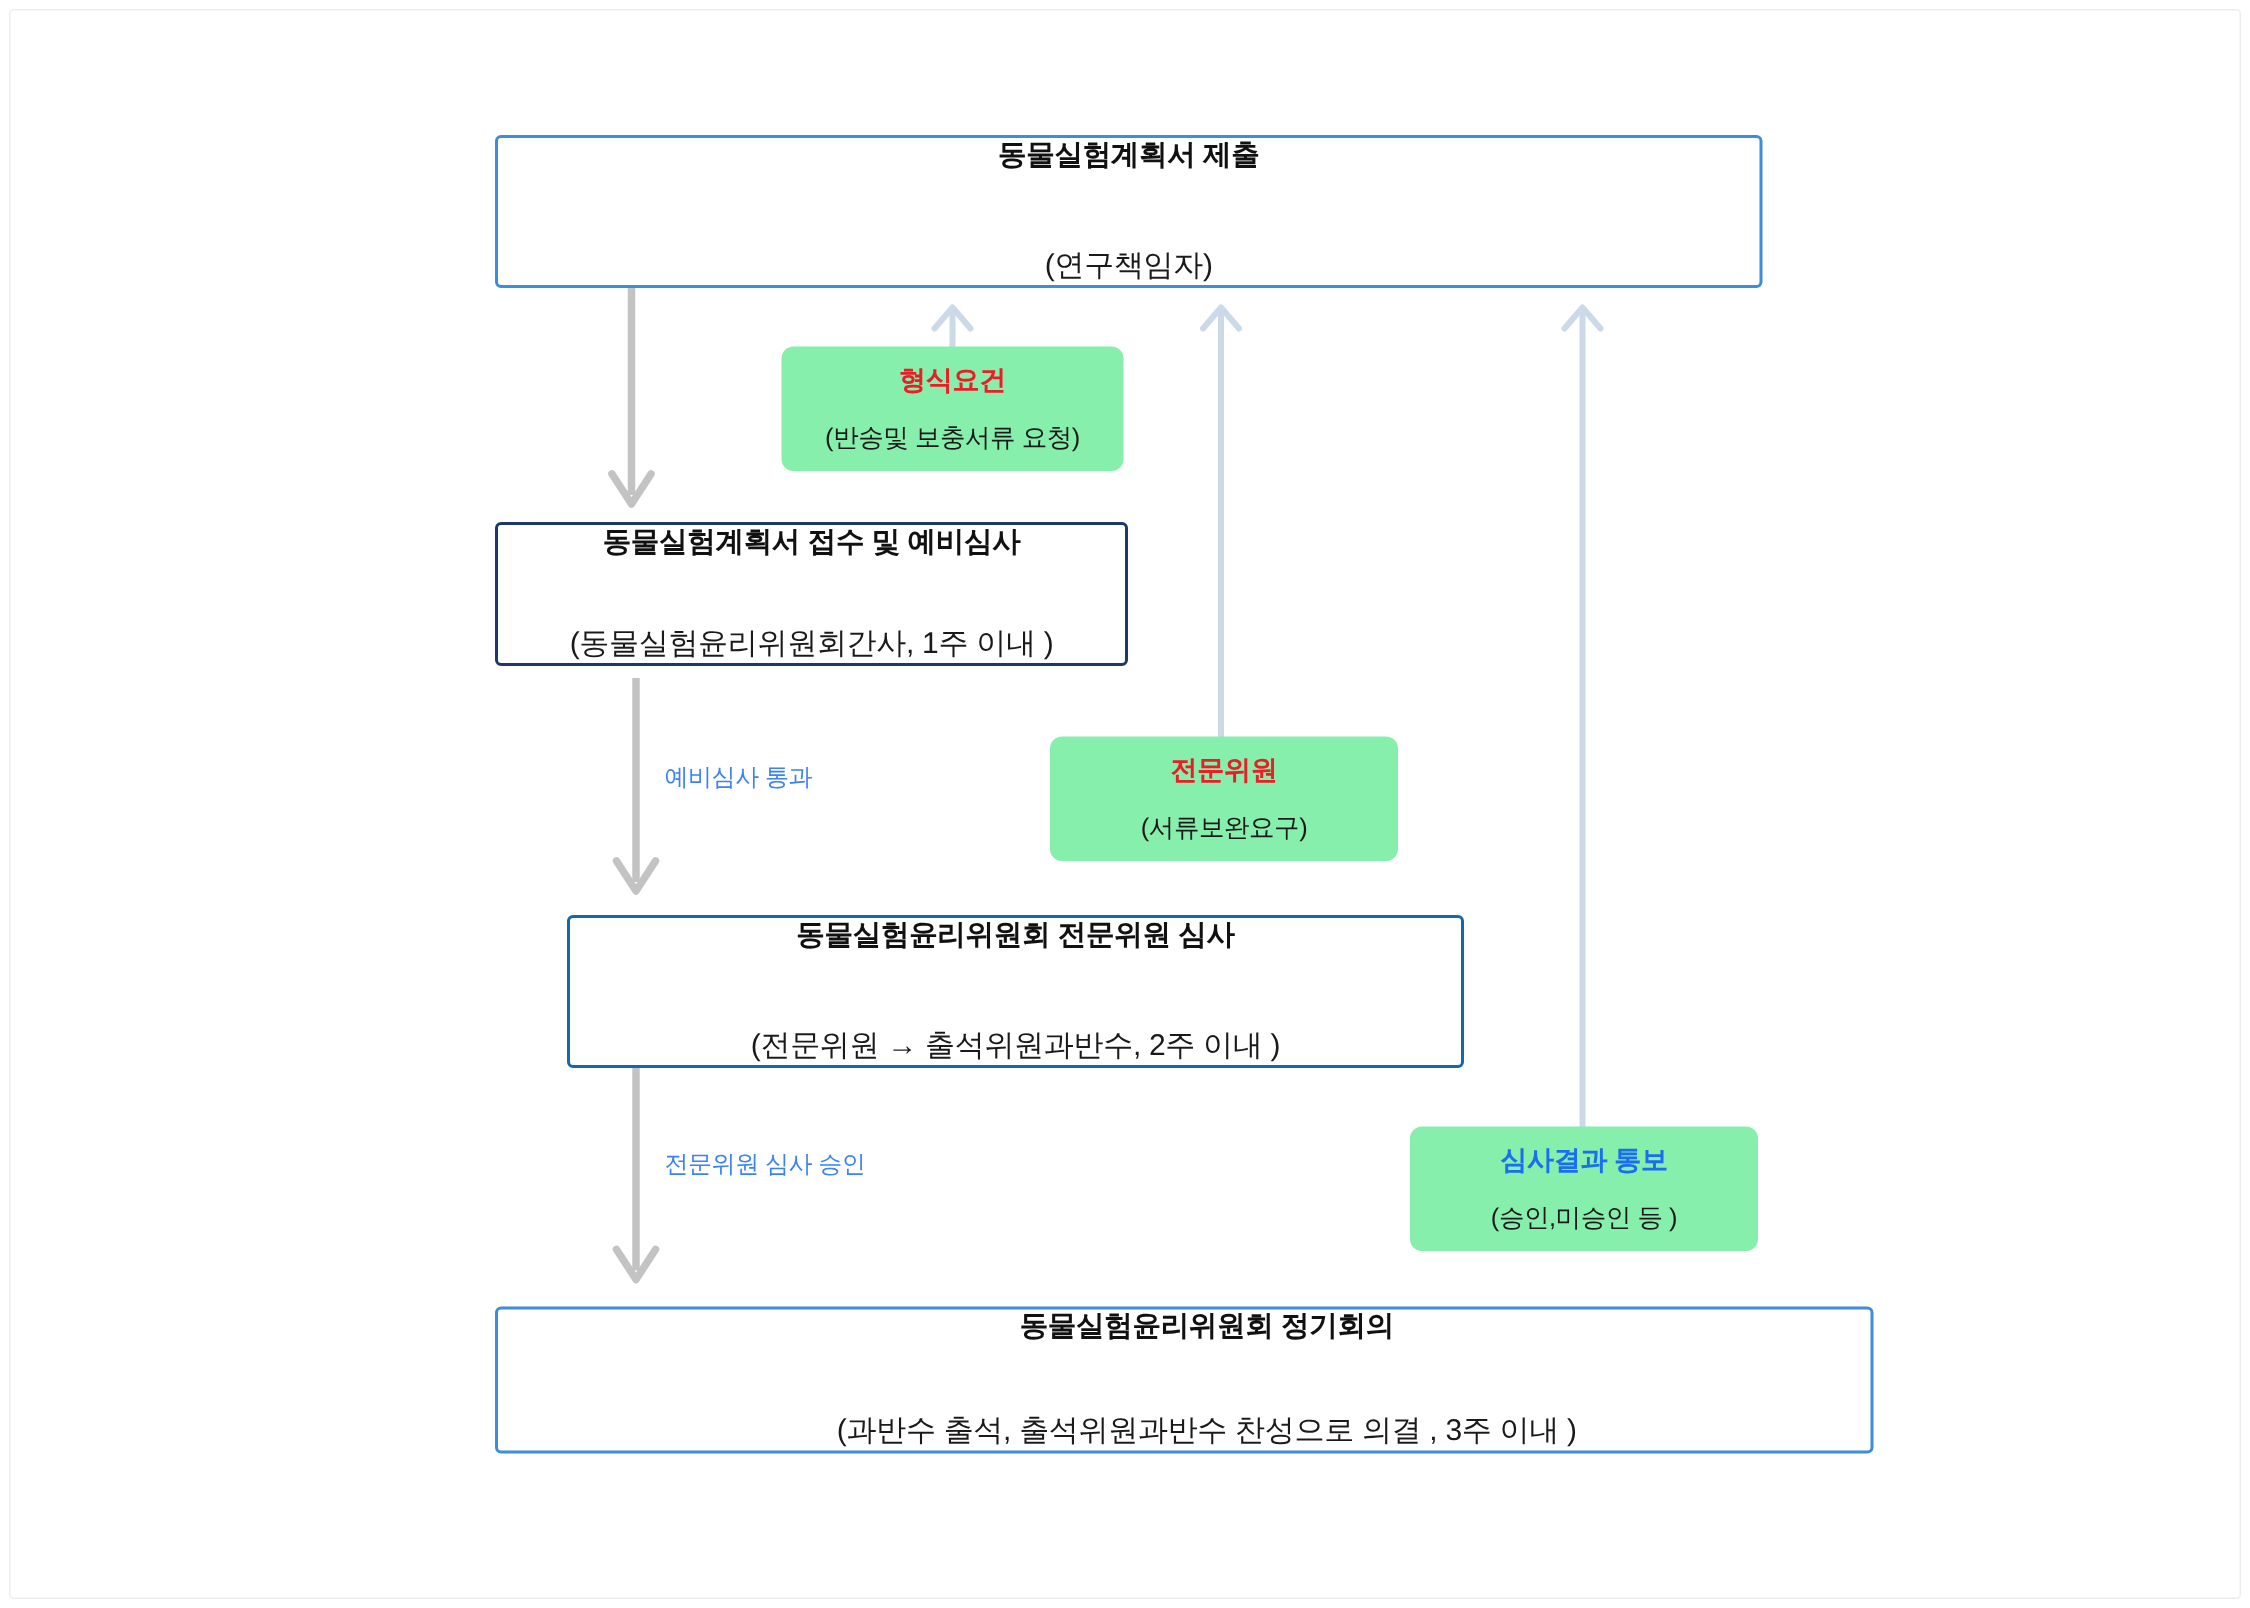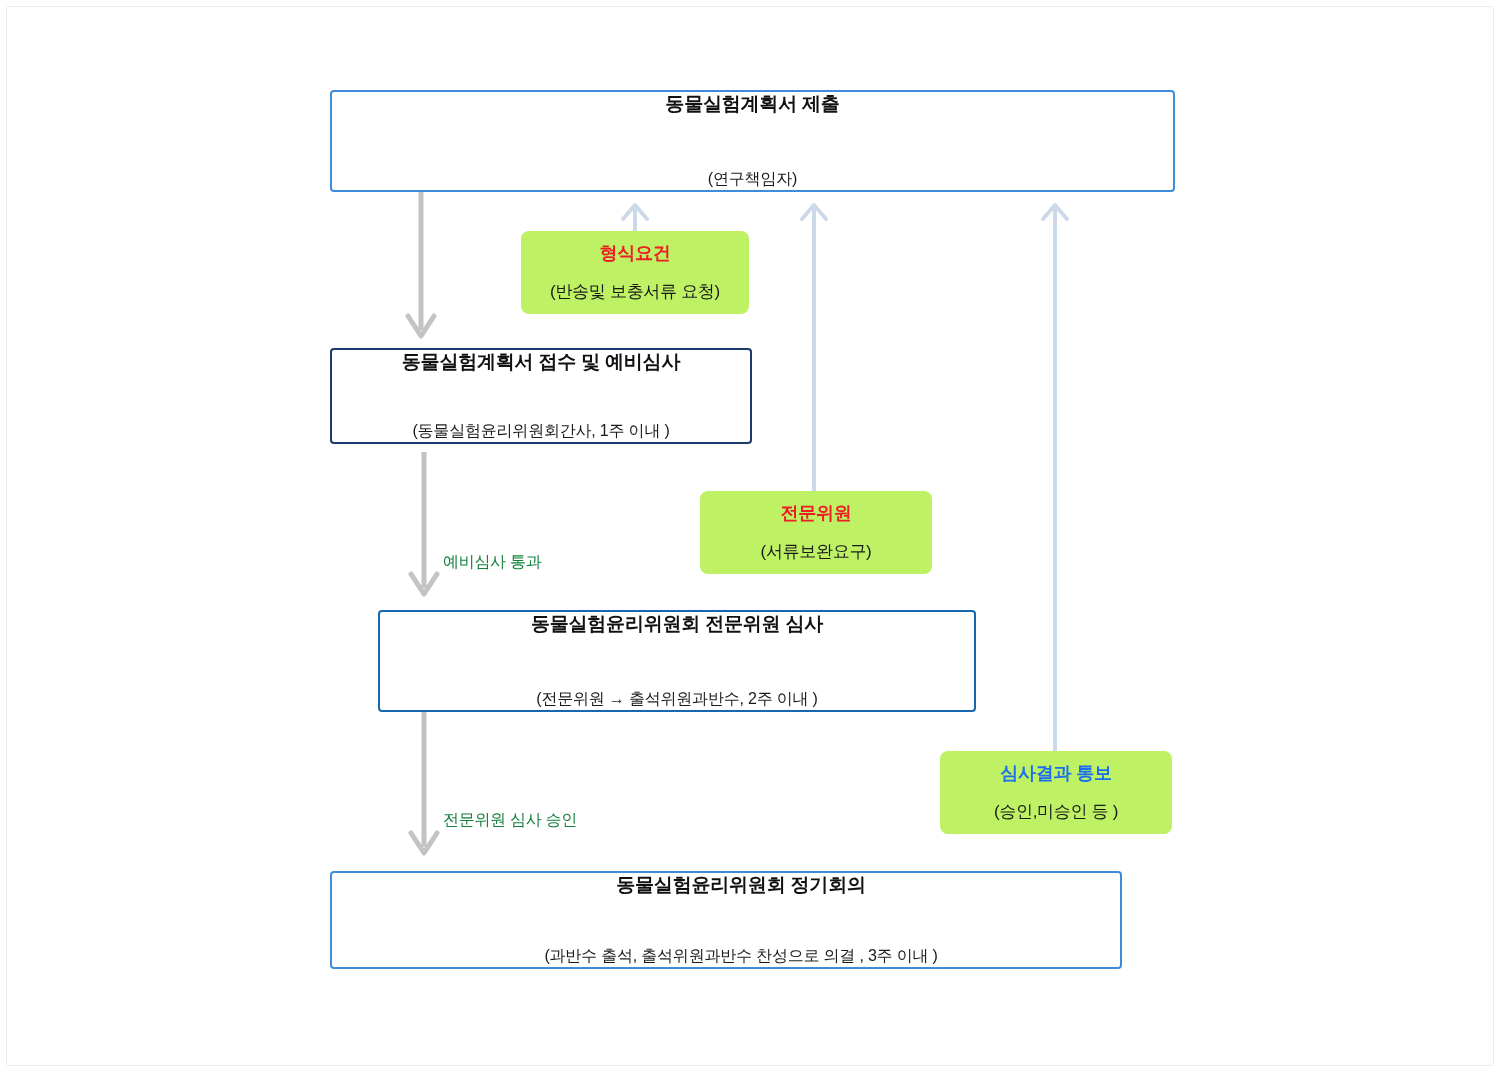--- a/index.html
+++ b/index.html
@@ -53,36 +53,36 @@
     text-align: center;
   }
   .node .title {
     font-size: 19px;
     font-weight: bold;
     color: #111111;
     letter-spacing: -0.2px;
     line-height: 1.25;
   }
   .node .subtitle {
-    font-size: 16px;
+    font-size: 20px;
     font-weight: normal;
     color: #1a1a1a;
     letter-spacing: -0.2px;
     line-height: 1.3;
     margin-top: 7px;
   }
   .node.light-blue  { border: 2px solid #3d8ddb; }
   .node.navy        { border: 2px solid #1b3a6b; }
   .node.mid-blue    { border: 2px solid #1567b0; }
 
   
   .callout {
     position: absolute;
     box-sizing: border-box;
-    background: #bef264;
+    background: #86efac;
     border-radius: 8px;
     display: flex;
     flex-direction: column;
     align-items: center;
     justify-content: center;
     text-align: center;
   }
   .callout .c-title {
     font-size: 18px;
     font-weight: bold;
@@ -97,24 +97,23 @@
     letter-spacing: -0.3px;
     margin-top: 16px;
   }
   .c-title.red  { color: #ee1c25; }
   .c-title.blue { color: #1a6ef0; }
 
   
   .edge-label {
     position: absolute;
     font-size: 16px;
-    color: #15803d;
+    color: #3b82f6;
     letter-spacing: -0.3px;
     white-space: nowrap;
-    margin-top: 44px;
   }
 </style>
 </head>
 <body>
 
 <div id="page">
   <div id="page-frame"></div>
 
   <svg id="canvas" width="1500" height="1072" viewBox="0 0 1500 1072" xmlns="http://www.w3.org/2000/svg">
 
@@ -157,21 +156,21 @@
   <div class="node navy" style="left:330px; top:348px; width:422px; height:96px;">
     <div class="title">동물실험계획서 접수 및 예비심사</div>
     <div class="subtitle">(동물실험윤리위원회간사, 1주 이내 )</div>
   </div>
 
   <div class="node mid-blue" style="left:330px; top:610px; width:598px; height:102px;margin-left:48px;">
     <div class="title">동물실험윤리위원회 전문위원 심사</div>
     <div class="subtitle">(전문위원 → 출석위원과반수, 2주 이내 )</div>
   </div>
 
-  <div class="node light-blue" style="left:330px; top:871px; width:792px; height:98px;padding-left:30px;">
+  <div class="node light-blue" style="left:330px; top:871px; width:919px; height:98px;padding-left:30px;">
     <div class="title">동물실험윤리위원회 정기회의</div>
     <div class="subtitle">(과반수 출석, 출석위원과반수 찬성으로 의결 , 3주 이내 )</div>
   </div>
 
   <div class="callout" style="left:521px; top:231px; width:228px; height:83px;">
     <div class="c-title red">형식요건</div>
     <div class="c-sub">(반송및 보충서류 요청)</div>
   </div>
 
   <div class="callout" style="left:700px; top:491px; width:232px; height:83px;">

